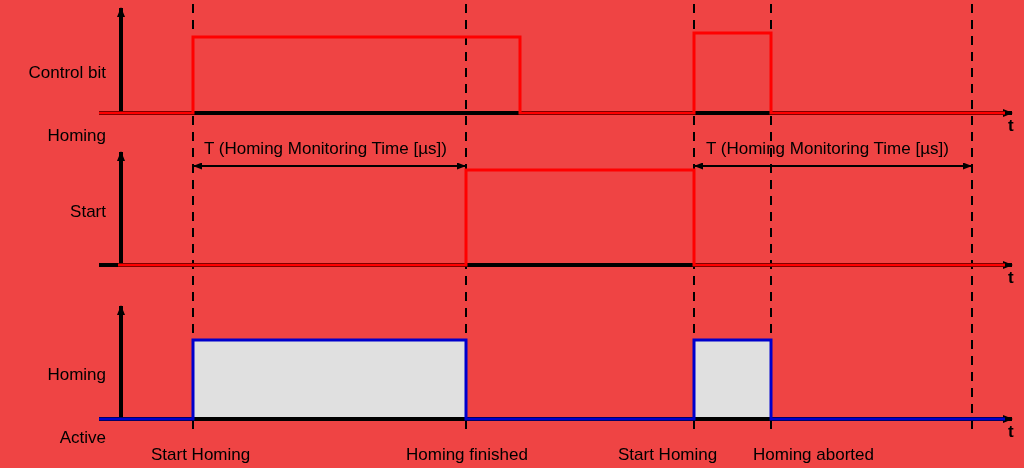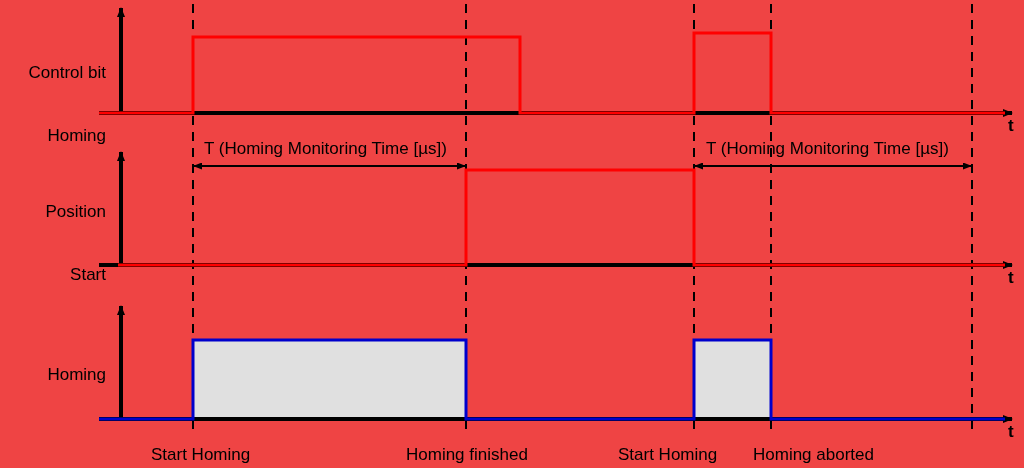--- a/index.html
+++ b/index.html
@@ -94,26 +94,26 @@
       <polyline points="99,419 193,419 193,340 466,340 466,419 694,419 694,340 771,340 771,419 1005,419" fill="none" stroke="#0000cc" stroke-width="3"></polyline>
     </g>
   </svg>
 
   <div class="lbl row-label" style="left:0px; top:20px; width:106px;">
     <div>Control bit</div>
     <div>Homing</div>
   </div>
 
   <div class="lbl row-label" style="left:0px; top:159px; width:106px;">
-    <div>Position</div>
     <div>Start</div>
   </div>
 
   <div class="lbl row-label" style="left:0px; top:322px; width:106px;">
     <div>Homing</div>
+    <div>Active</div>
   </div>
 
   <div class="lbl axis-t" style="left:1008px; top:115px;">t</div>
   <div class="lbl axis-t" style="left:1008px; top:267px;">t</div>
   <div class="lbl axis-t" style="left:1008px; top:421px;">t</div>
 
   <div class="lbl" style="left:204px; top:138px;">T (Homing Monitoring Time [µs])</div>
   <div class="lbl" style="left:706px; top:138px;">T (Homing Monitoring Time [µs])</div>
 
   <div class="lbl" style="left:151px; top:444px;">Start Homing</div>

